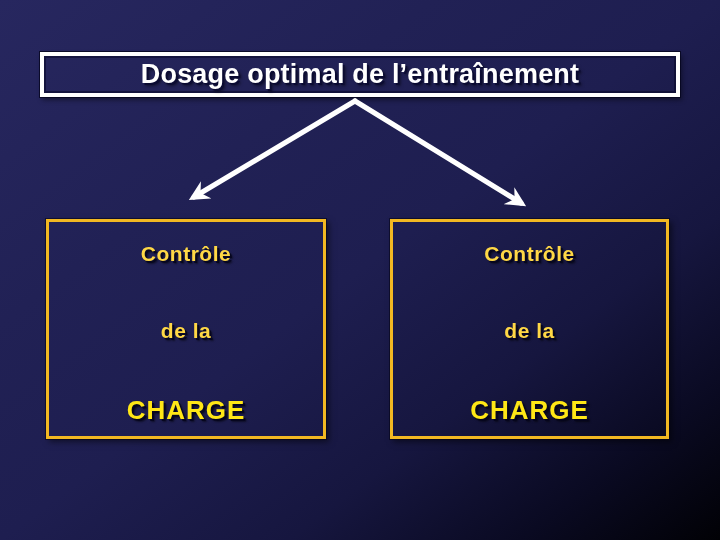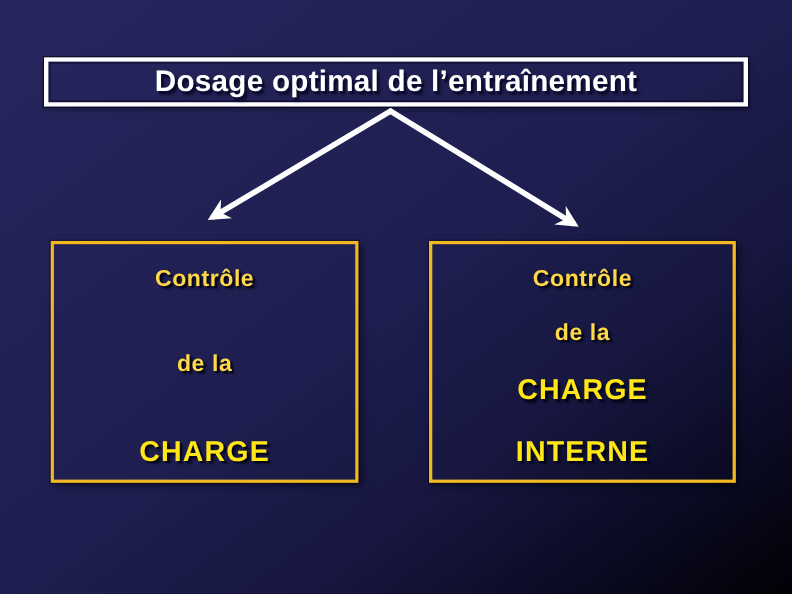--- a/index.html
+++ b/index.html
@@ -98,16 +98,15 @@
   <div class="choice-box box-left">
     <div class="line-sm">Contrôle</div>
     <div class="line-sm">de la</div>
     <div class="line-lg">CHARGE</div>
   </div>
 
   <div class="choice-box box-right">
     <div class="line-sm">Contrôle</div>
     <div class="line-sm">de la</div>
     <div class="line-lg">CHARGE</div>
-    <div class="line-lg">INTERNE</div>
   </div>
 
 </div>
 
 </body></html>

